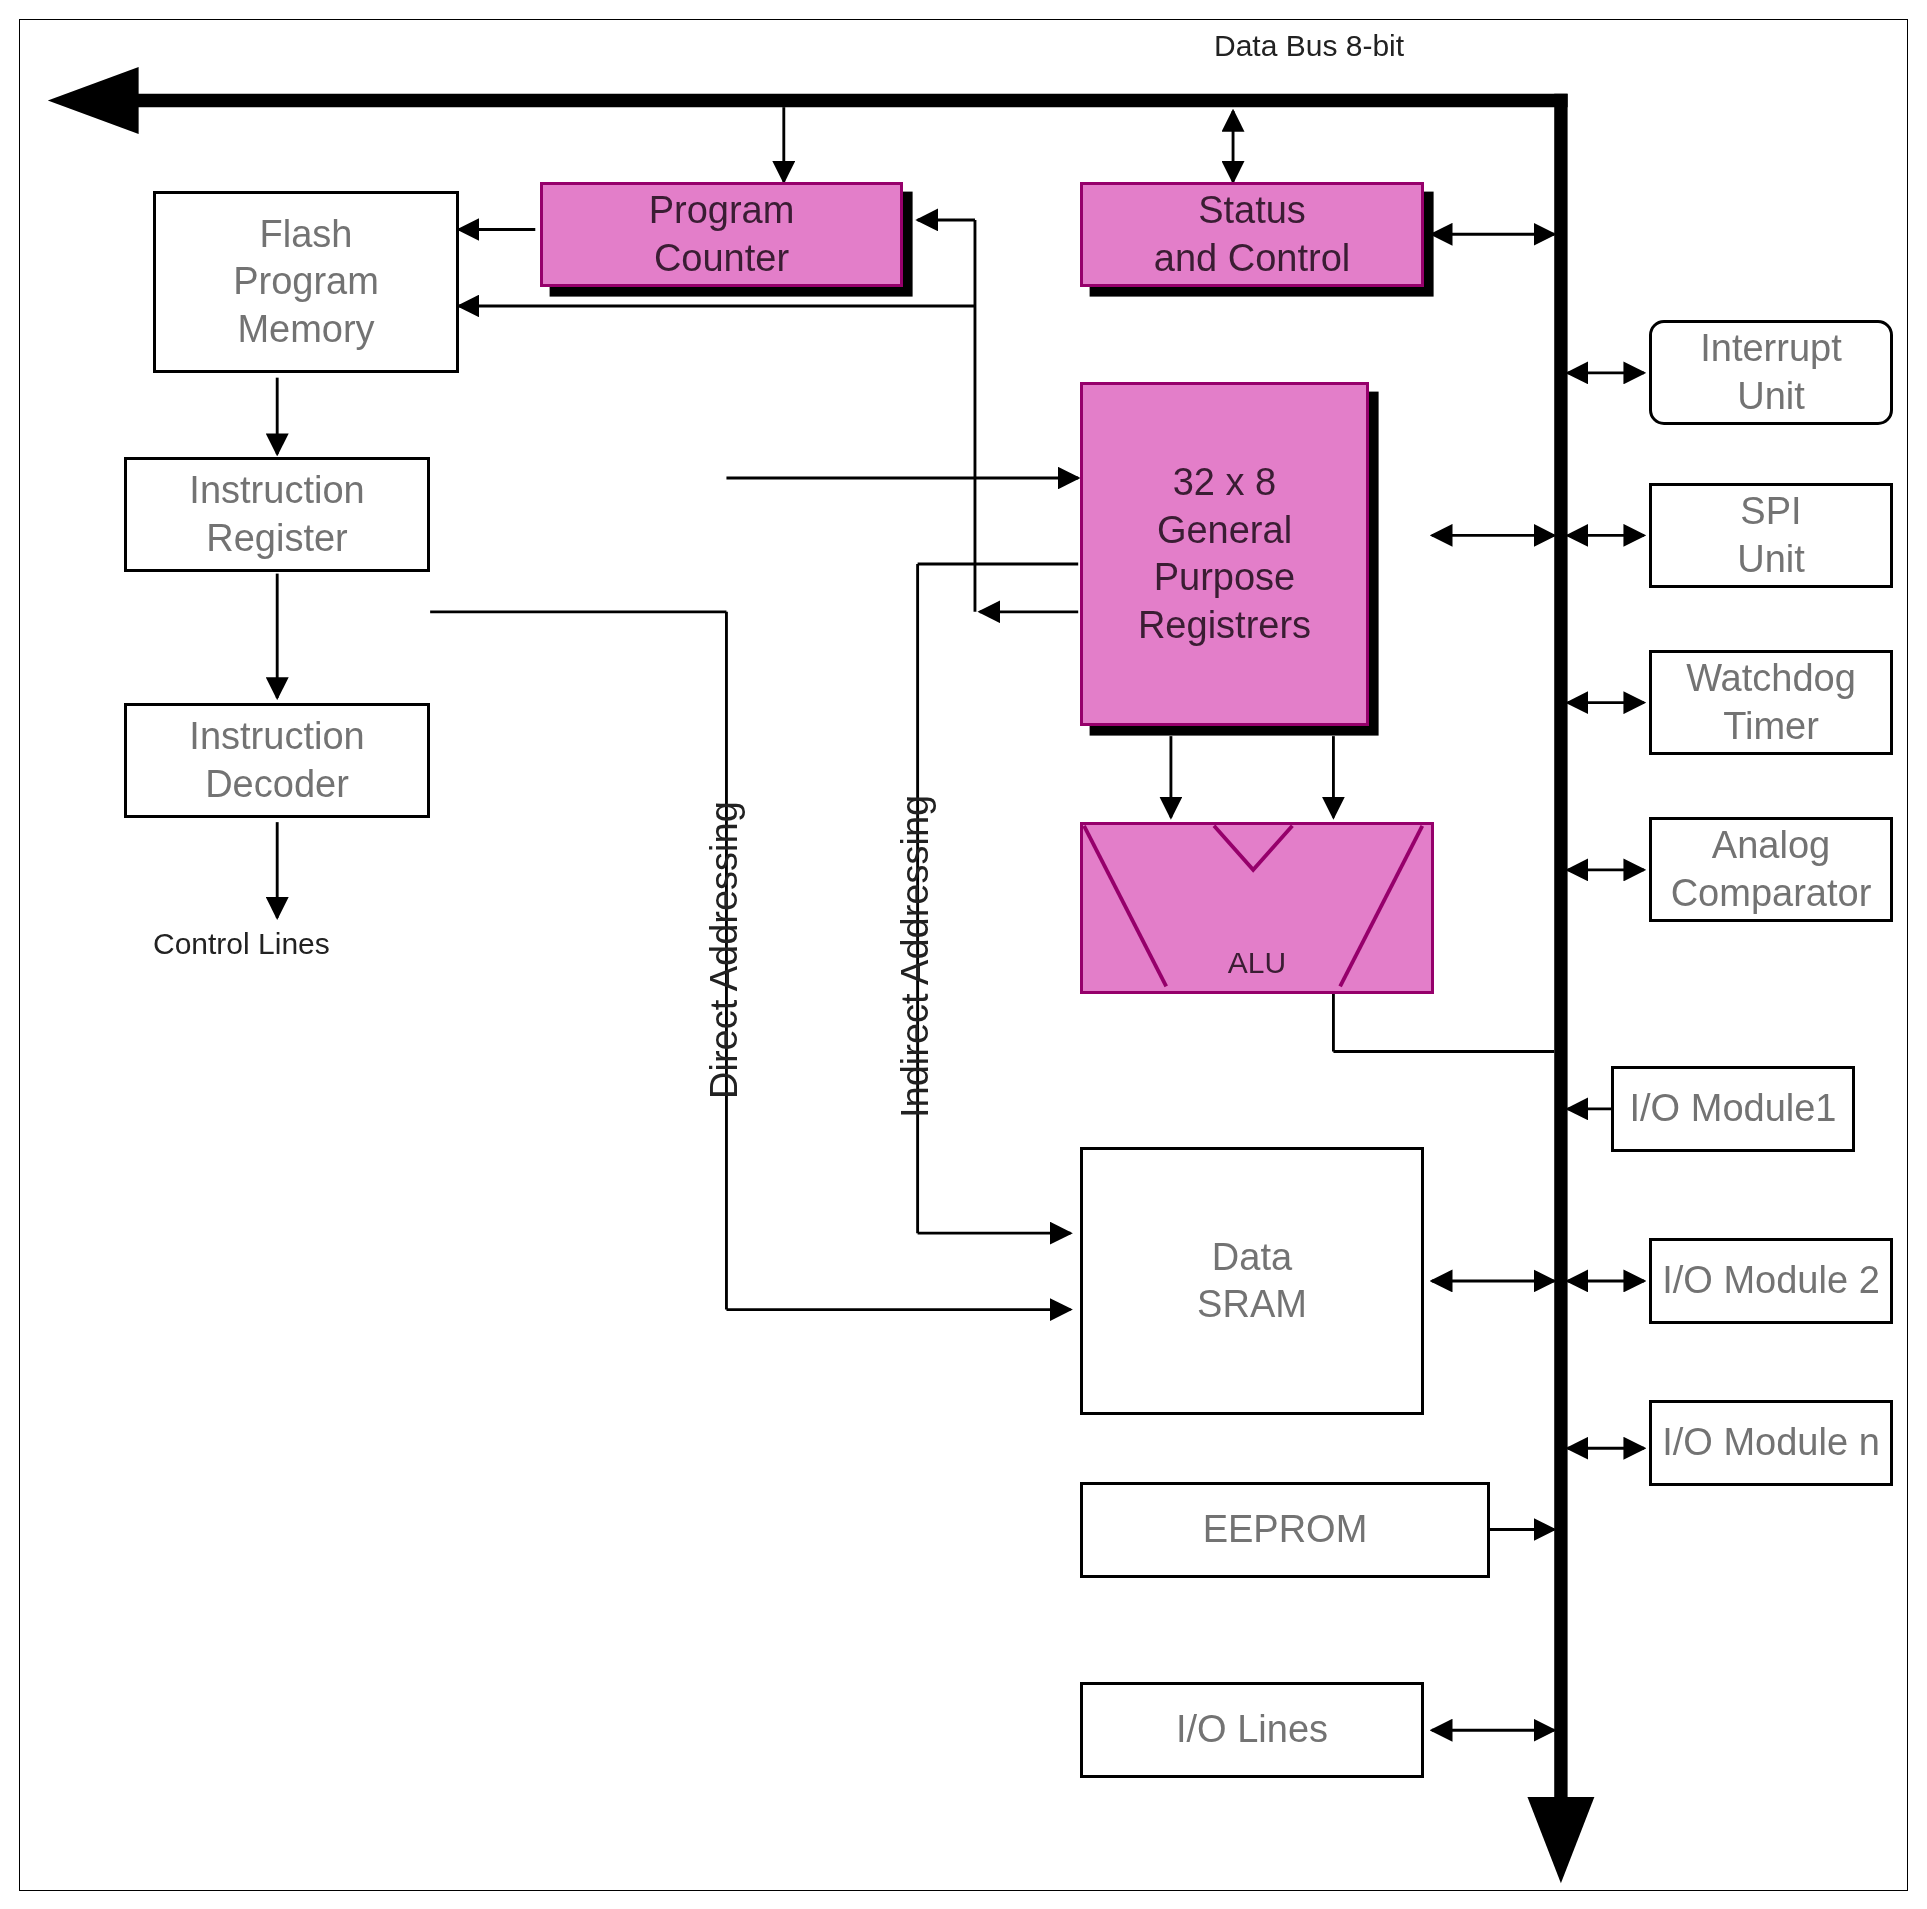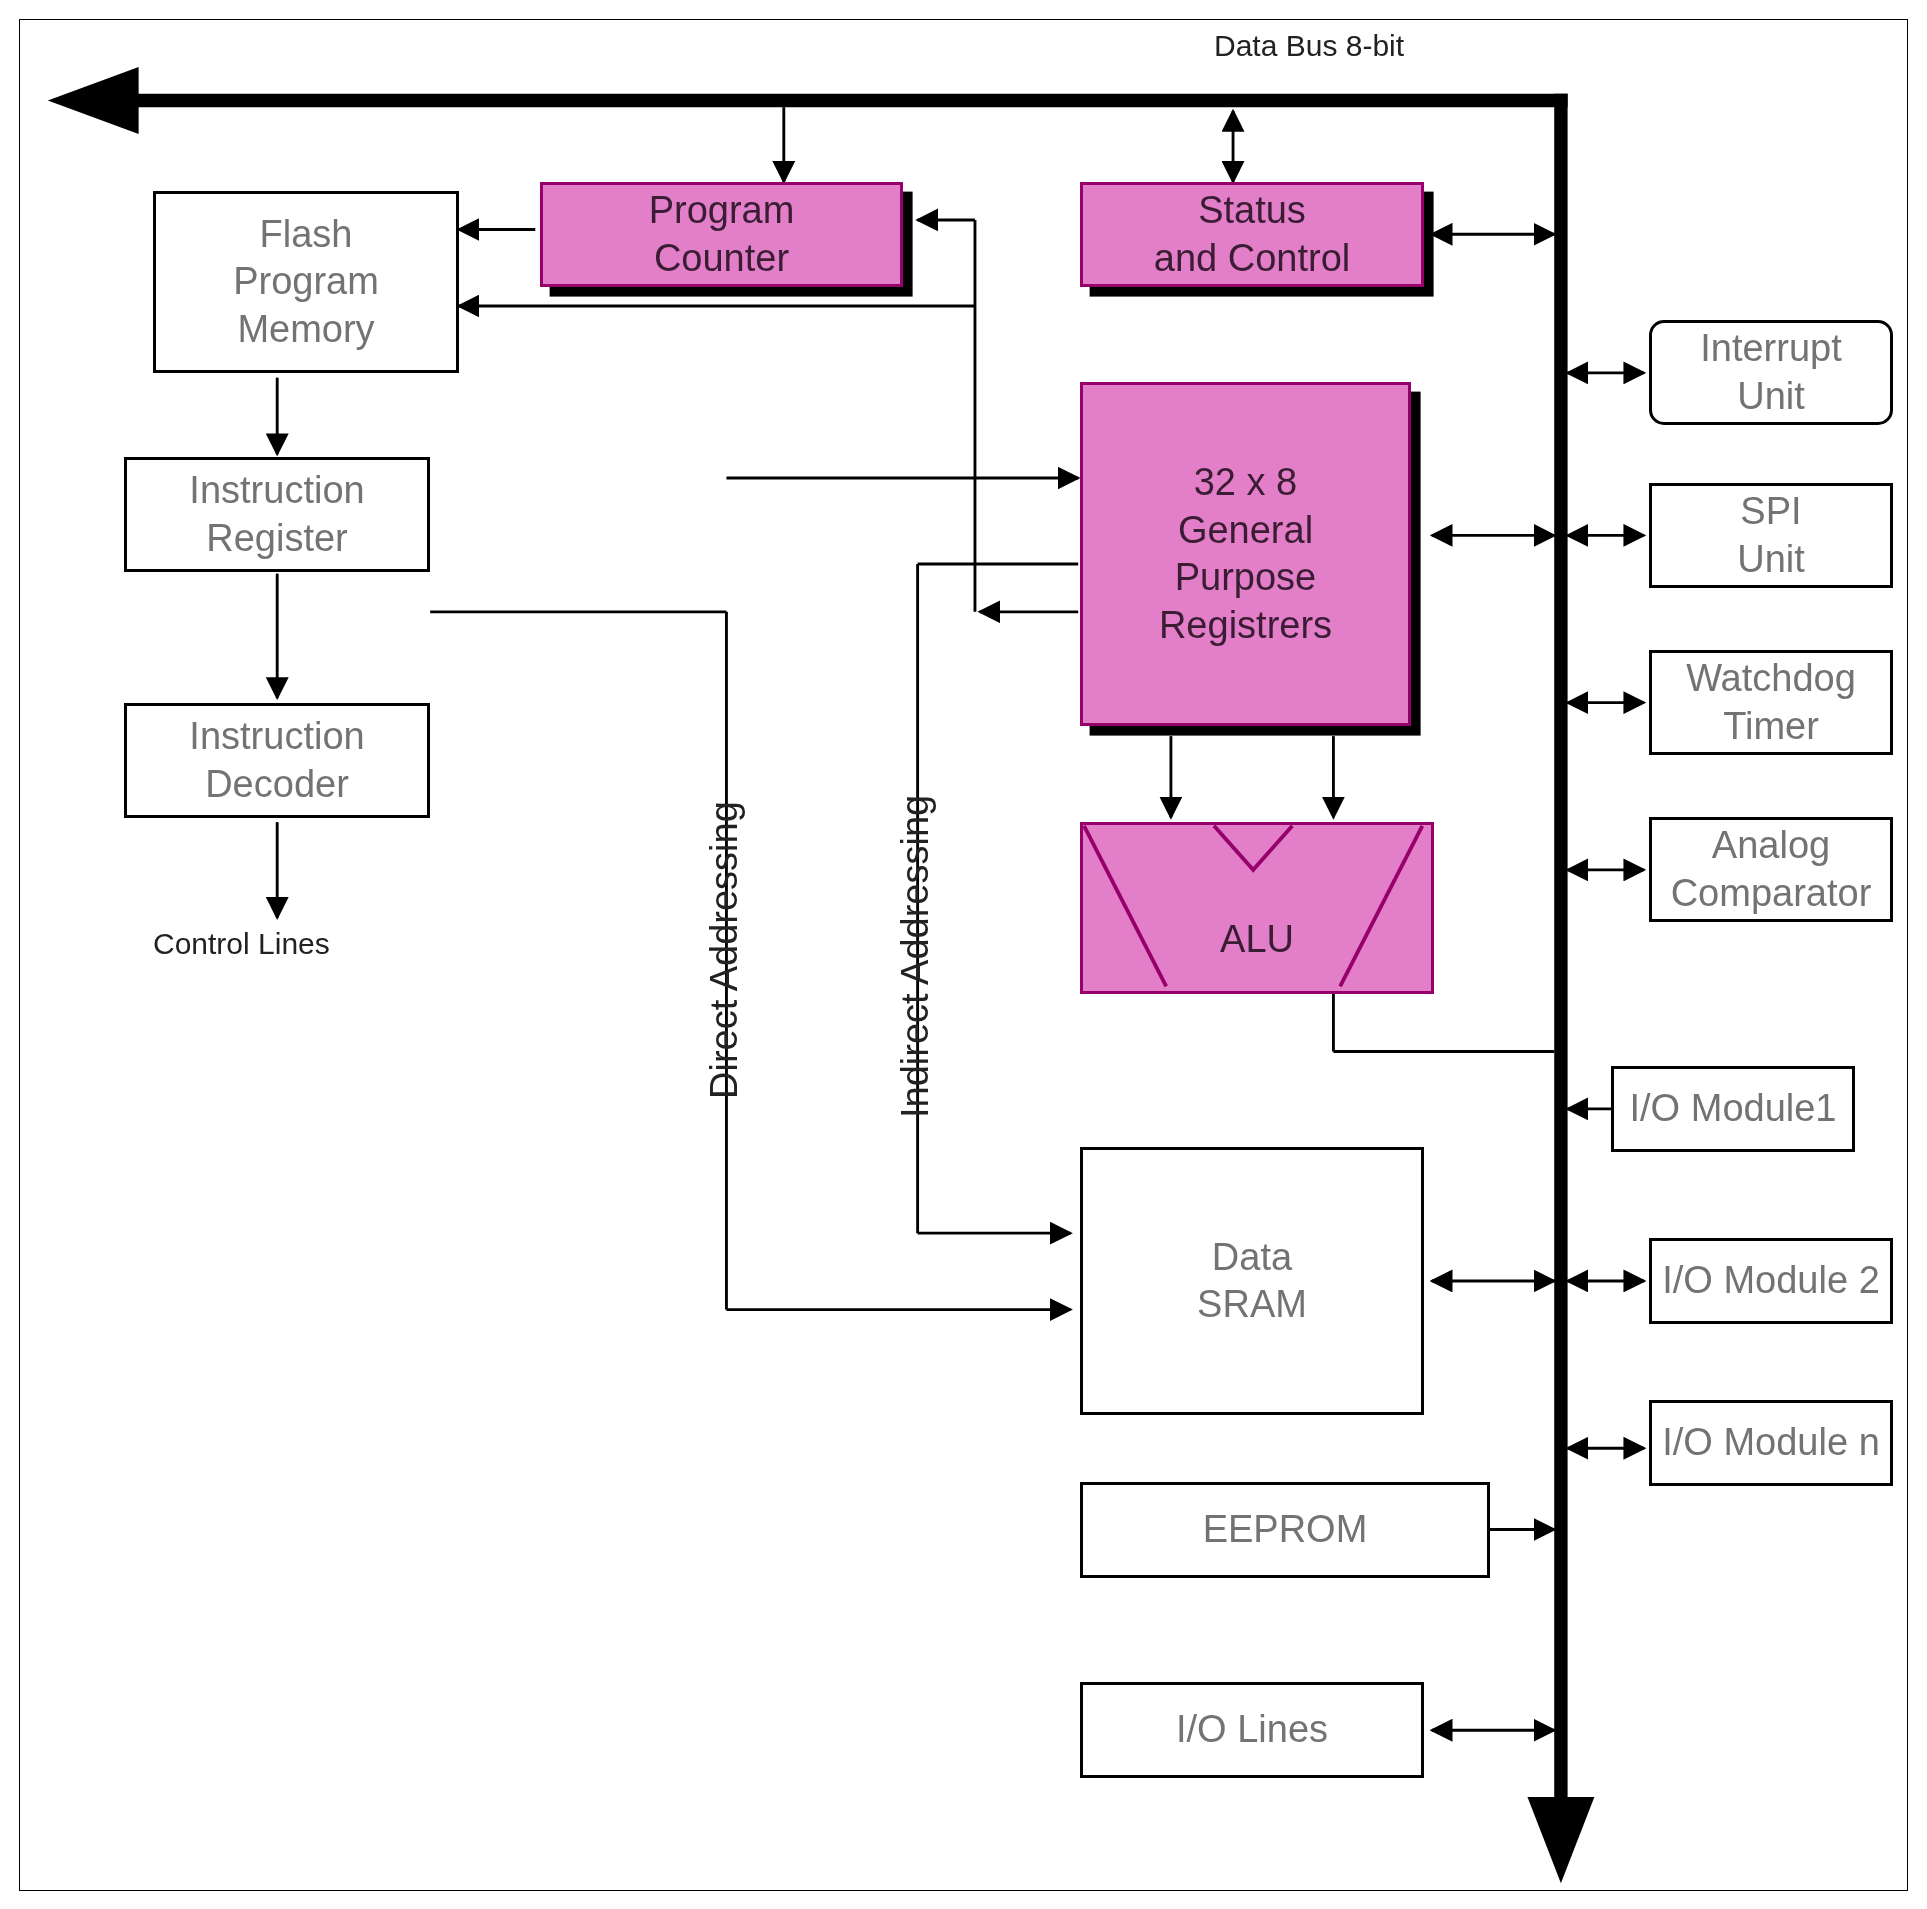--- a/index.html
+++ b/index.html
@@ -7,21 +7,21 @@
   .frame{position:absolute;left:19px;top:19px;width:1889px;height:1872px;border:1.9px solid #000;box-sizing:border-box;}
   .box{position:absolute;border:3.8px solid #000;background:#fff;display:flex;align-items:center;justify-content:center;text-align:center;font-size:38px;line-height:1.25;color:#737373;box-sizing:border-box;padding:7.6px;}
   .shadow{box-shadow:9.6px 9.6px 0 #000;}
   .pink{background:#e37ec9;border-color:#96006b;color:#3a1d33;}
   .lbl{position:absolute;font-size:30px;color:#222;white-space:nowrap;}
   .vlbl{position:absolute;font-size:38px;color:#222;white-space:nowrap;transform:rotate(-90deg);transform-origin:left top;}
   
   .alu-wrap{position:absolute;overflow:hidden;}
   .alu-shadow{position:absolute;left:9.6px;top:9.6px;width:100%;height:100%;background:#000;}
   .alu-body{position:absolute;left:0;top:0;width:100%;height:100%;background:#e37ec9;border:3.8px solid #96006b;box-sizing:border-box;}
-  .alu-text{position:absolute;width:100%;text-align:center;font-size:38px;color:#3a1d33;}
+  .alu-text{position:absolute;width:100%;text-align:center;font-size:30px;color:#3a1d33;margin-top:28px;}
   svg{position:absolute;left:0;top:0;overflow:visible;}
 </style>
 </head>
 <body>
 
 <div id="stage">
   <div class="frame"></div>
 
   <div class="lbl" style="left:1214px;top:29px;">Data Bus 8-bit</div>
 
@@ -115,21 +115,21 @@
   <div class="box" style="left:124px;top:457px;width:306px;height:115px;">
     <span>Instruction<br>Register</span>
   </div>
 
   <div class="box" style="left:124px;top:703px;width:306px;height:115px;">
     <span>Instruction<br>Decoder</span>
   </div>
 
   <div class="lbl" style="left:153px;top:927px;">Control Lines</div>
 
-  <div class="box pink shadow" style="left:1080px;top:382px;width:331px;height:344px;">
+  <div class="box pink shadow" style="left:1080px;top:382px;width:289px;height:344px;">
     <span>32 x 8<br>General<br>Purpose<br>Registrers</span>
   </div>
 
   <div class="alu-wrap" style="left:1080px;top:822px;width:354px;height:172px;">
     <div class="alu-shadow"></div>
     <div class="alu-body"></div>
     <svg width="354" height="172" style="left:0;top:0;" viewBox="0 0 370 180">
 
       <line x1="4" y1="4" x2="90" y2="172" stroke="#96006b" stroke-width="4"></line>
       <line x1="358" y1="4" x2="272" y2="172" stroke="#96006b" stroke-width="4"></line>

